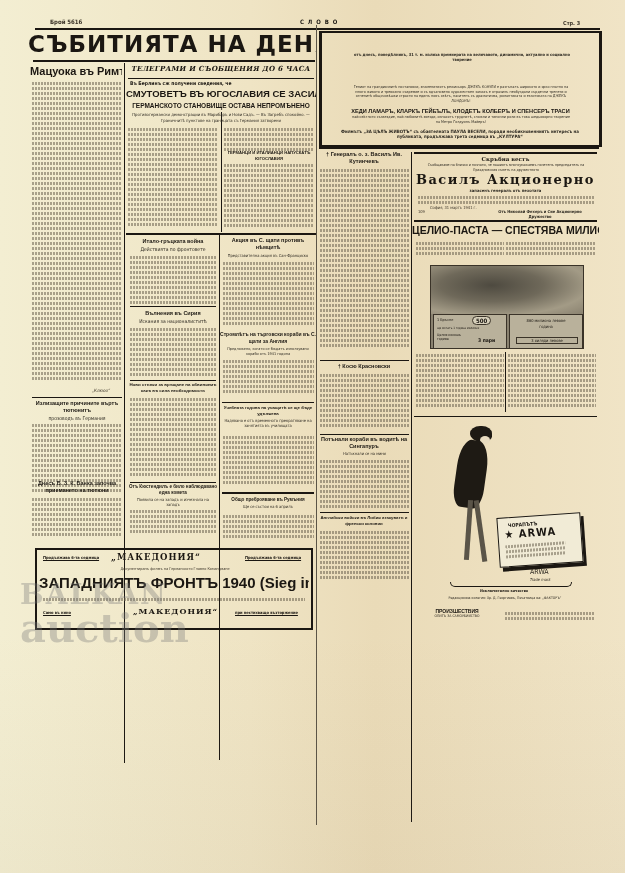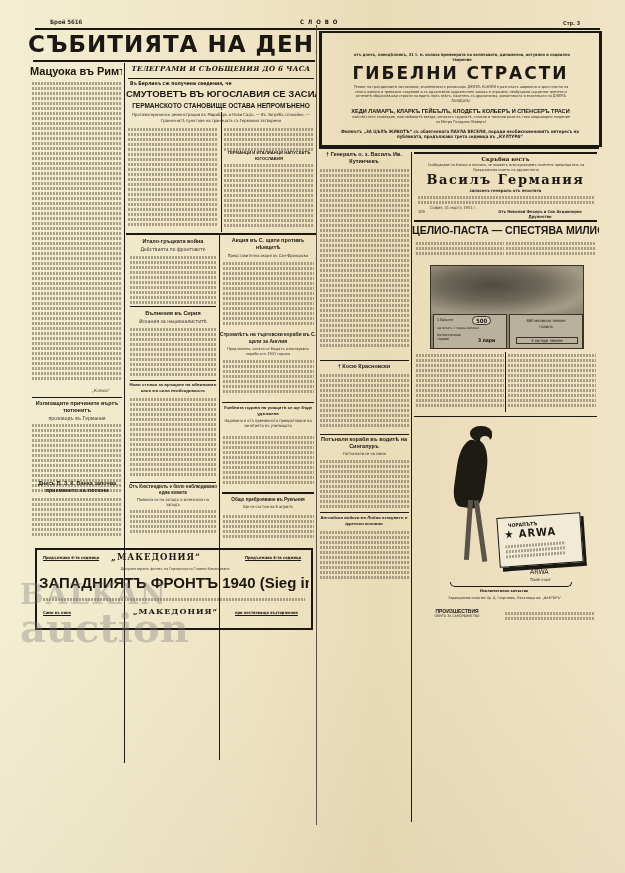--- a/index.html
+++ b/index.html
@@ -303,21 +303,20 @@
   <div class="abs" style="left:6px;top:46px;width:262px;height:4px;">
       <div class="fillline"></div>
     </div>
   <div class="abs" style="left:6px;top:60px;font-size:4px;font-weight:bold;text-decoration:underline;">Само въ кино</div>
   <div class="abs" style="left:96px;top:56px;font-size:8px;font-weight:bold;font-family:'DejaVu Serif',serif;letter-spacing:1px;">„МАКЕДОНИЯ“</div>
   <div class="abs" style="left:198px;top:60px;font-size:4px;font-weight:bold;text-decoration:underline;">при нестихващо възторжение</div>
 </div>
 
 <div class="box" style="left:319px;top:31px;width:277px;height:112px;border-width:2px;border-left-width:3px;border-right-width:3px;">
   <div class="sub" style="left:30px;top:19px;width:220px;font-size:4px;line-height:5px;white-space:normal;font-weight:bold;">отъ днесъ, понедѣлникъ, 31 т. м. излиза премиерата на величавото, динамично, актуално и социално творение</div>
-  <div class="hd" style="left:0;top:30px;width:277px;font-size:17px;line-height:21px;font-family:'DejaVu Sans',sans-serif;letter-spacing:2px;">ГИБЕЛНИ СТРАСТИ</div>
   <div class="sub" style="left:26px;top:52px;width:226px;font-size:3.7px;line-height:4.6px;white-space:normal;">Геният на грандиознитѣ постановки, знаменитиятъ режисьоръ ДЖЕКЪ КОНУЕЙ е разгъналъ широкото и ярко платно на много живото и тревожно съвремие и съ вдъхновено художествен замахъ е отразилъ необуздани сърдечни трепети и огненитѣ общочовѣшки страсти на единъ новъ свѣтъ, наситенъ съ драматизма, романтиката и екзотиката на ДЖЕКЪ ЛОНДОНЪ!</div>
   <div class="hd" style="left:0;top:74px;width:277px;font-size:5.6px;line-height:8px;">ХЕДИ ЛАМАРЪ, КЛАРКЪ ГЕЙБЪЛЪ, КЛОДЕТЪ КОЛБЕРЪ И СПЕНСЕРЪ ТРАСИ</div>
   <div class="sub" style="left:30px;top:82px;width:218px;font-size:3.7px;line-height:4.6px;white-space:normal;">най-свѣтлото съзвездие, най-любимитѣ звезди, изнасятъ труднитѣ, сложни и типични роли въ това шедьоворно творение на Метро Голдуинъ Майеръ!</div>
   <div class="sub" style="left:6px;top:96px;width:264px;font-size:4.4px;line-height:5.4px;white-space:normal;font-weight:bold;">Филмътъ „ЗА ЦѢЛЪ ЖИВОТЪ“ съ обаятелната ПАУЛА ВЕСЕЛИ, поради необикновенниятъ интересъ на публиката, продължава трета седмица въ „КУЛТУРА“</div>
 </div>
 <div class="rule" style="left:319px;top:147px;width:280px;height:2px;"></div>
 
 <div class="rule" style="left:411px;top:152px;width:1px;height:670px;"></div>
 <div class="hd" style="left:318px;top:151px;width:92px;font-size:5.5px;line-height:7px;white-space:normal;">† Генералъ о. з. Василъ Ив. Кутинчевъ</div>
 <div class="txt" style="left:320px;top:167px;width:89px;height:190px;">
@@ -399,21 +398,21 @@
     <div class="fillline"></div>
     <div class="fillline"></div>
     <div class="fillline"></div>
     <div class="fillline"></div>
     <div class="fillline"></div>
 </div>
 
 <div class="rule" style="left:414px;top:152px;width:183px;height:2px;"></div>
 <div class="abs" style="left:414px;top:156px;width:183px;font-size:5.5px;font-weight:bold;text-align:center;font-family:'DejaVu Serif',serif;">Скръбна вестъ</div>
 <div class="sub" style="left:418px;top:163px;width:176px;font-size:3.6px;line-height:4.5px;white-space:normal;">Съобщаваме на близки и познати, че нашиятъ многоуважаемъ почетенъ председатель на Праздновския съветъ на дружеството</div>
-<div class="hd" style="left:414px;top:171px;width:183px;font-size:13px;line-height:17px;font-family:'DejaVu Serif',serif;letter-spacing:1.5px;">Василъ Германия</div>
+<div class="hd" style="left:414px;top:171px;width:183px;font-size:13px;line-height:17px;font-family:'DejaVu Serif',serif;letter-spacing:1.5px;">Василъ Акционерно</div>
 <div class="sub" style="left:414px;top:188px;width:183px;font-size:4.2px;font-weight:bold;">запасенъ генералъ отъ пехотата</div>
 <div class="txt" style="left:418px;top:194px;width:176px;height:14px;">
     <div class="fillline"></div>
     <div class="fillline"></div>
   </div>
 <div class="abs" style="left:418px;top:209px;font-size:4px;color:#3a3328;">109</div>
 <div class="abs" style="left:430px;top:205px;font-size:4px;color:#3a3328;">София, 31 мартъ 1941 г.</div>
 <div class="sub" style="left:490px;top:209px;width:100px;font-size:4px;line-height:5px;white-space:normal;font-weight:bold;">Отъ Николай Фехеръ и Сие Акционерно Дружество</div>
 <div class="rule" style="left:414px;top:220px;width:183px;height:2px;"></div>
 

